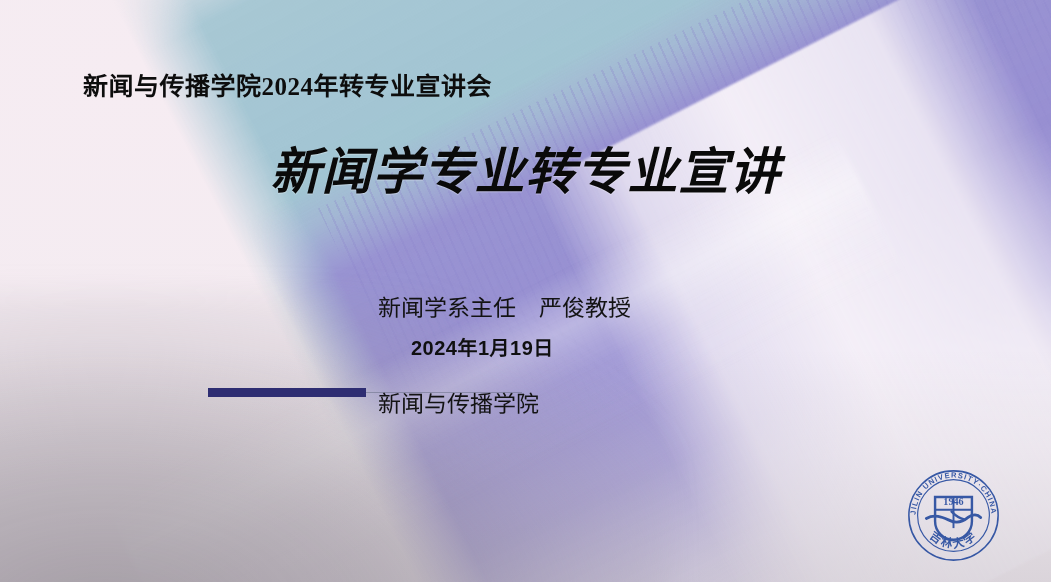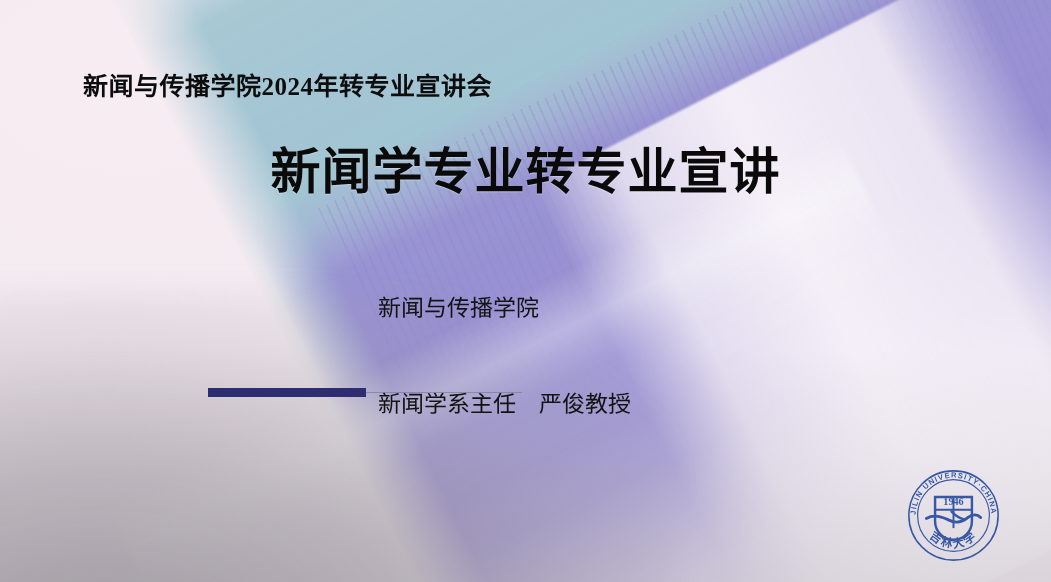--- a/index.html
+++ b/index.html
@@ -214,20 +214,21 @@
     left: 0;
     right: 0;
     top: 131px;
     text-align: center;
     font-family: "Liberation Sans", "DejaVu Sans", sans-serif;
     font-size: 50px;
     font-weight: bold;
     letter-spacing: 1px;
     color: #0a0a0a;
     text-shadow: 0 1px 1px rgba(255,255,255,0.35);
+    font-style: italic;
   }
 
   .presenter-block {
     position: absolute;
     left: 378px;
     top: 228px;
     font-size: 23px;
     line-height: 32px;
     color: #131313;
     white-space: pre;
@@ -303,24 +304,25 @@
   <div class="paper-break"></div>
   <div class="light-streak"></div>
   <div class="vignette-bl"></div>
   <div class="haze-bottom"></div>
 
   <div class="header-line">新闻与传播学院2024年转专业宣讲会</div>
 
   <div class="main-title">新闻学专业转专业宣讲</div>
 
   <div class="presenter-block">
+    <div>新闻学系主任　严俊教授</div>
     <div>新闻与传播学院</div>
-    <div>新闻学系主任　严俊教授</div>
   </div>
 
+  <div class="date-line">2024年1月19日</div>
 
   <div class="accent-rule">
     <div class="bar"></div>
     <div class="thin"></div>
   </div>
 
 
   <div class="logo">
     <svg viewBox="0 0 200 200" xmlns="http://www.w3.org/2000/svg" aria-hidden="true">
       <defs>

